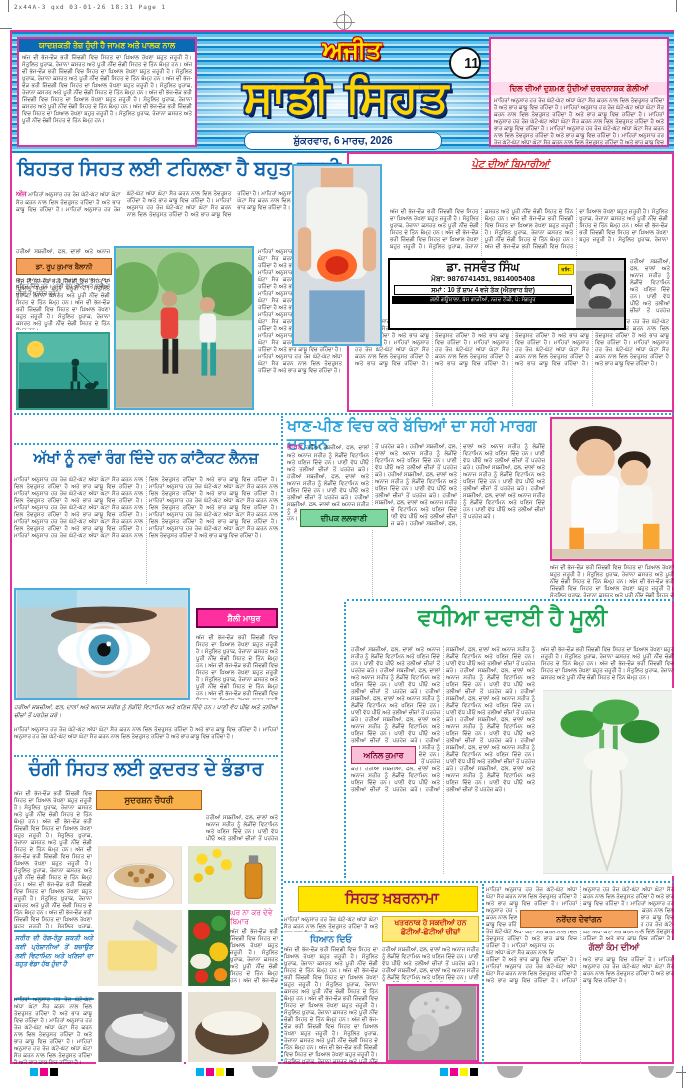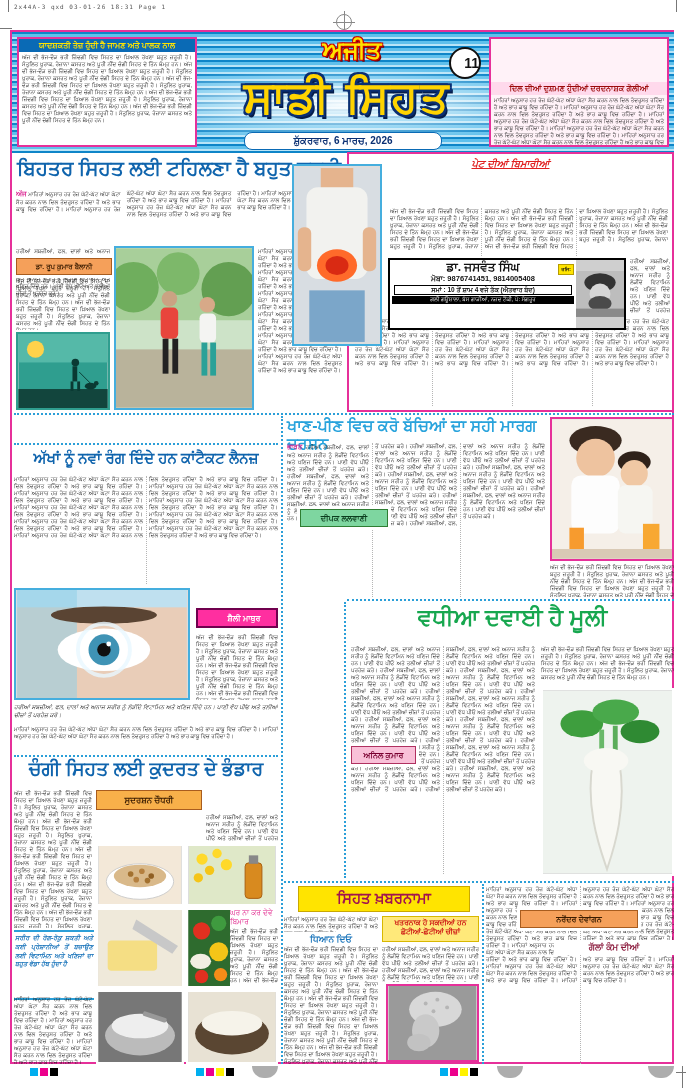--- a/index.html
+++ b/index.html
@@ -57,21 +57,21 @@
   .dots-h{border-top:2px dotted #2b9fd8;height:0;}
   .dots-v{border-left:2px dotted #2b9fd8;width:0;}
   .adbox{box-sizing:border-box;border:2px solid #000;background:#fff;display:flex;overflow:hidden;}
   .adbox .adl{flex:1;padding:1px 2px;text-align:center;}
   .adname{font-size:12px;font-weight:bold;line-height:1.1;}
   .adphone{font-size:7.5px;font-weight:bold;}
   .adtime{font-size:6.5px;font-weight:bold;border:1px solid #000;margin:1px 2px;}
   .adaddr{background:#000;color:#fff;font-size:5.5px;line-height:1.4;}
   .adbadge{position:absolute;right:50px;top:4px;background:#ffe400;font-size:5px;font-weight:bold;padding:1px 2px;border:1px solid #b59b00;}
   .yellowbox{background:#ffe97a;border:1px solid #d8b800;color:#cc1111;font-weight:bold;text-align:center;font-size:7.5px;line-height:1.2;padding:1px;}
-  .newsltitle{background:#ffe400;border:1px solid #c9a800;color:#a1134f;font-weight:bold;text-align:center;font-size:15px;line-height:22px;}
+  .newsltitle{background:#ffe400;border:1px solid #c9a800;color:#a1134f;font-weight:bold;text-align:center;font-size:15px;line-height:22px;padding-left:8px;}
   .subblue{color:#1b75bb;font-weight:bold;text-align:center;}
   .maroonhead{color:#8b1a3c;font-weight:bold;text-align:center;}
   .pinkhead{color:#e0218a;font-weight:normal;text-align:left;}
   .introitalic{font-style:italic;color:#1b75bb;font-weight:bold;font-size:6.5px;line-height:1.35;text-align:justify;
     border-top:2px solid #2b9fd8;border-bottom:2px solid #2b9fd8;background:#fff;padding:2px 1px;overflow:hidden;}
   .capt{font-style:italic;}
   .regsq{position:absolute;top:1068px;display:flex;gap:2px;}
   .regsq i{display:block;width:8px;height:8px;}
   .halfmoon{position:absolute;top:1066px;width:26px;height:12px;background:#999;border-radius:0 0 26px 26px;opacity:.8;}
 </style>

